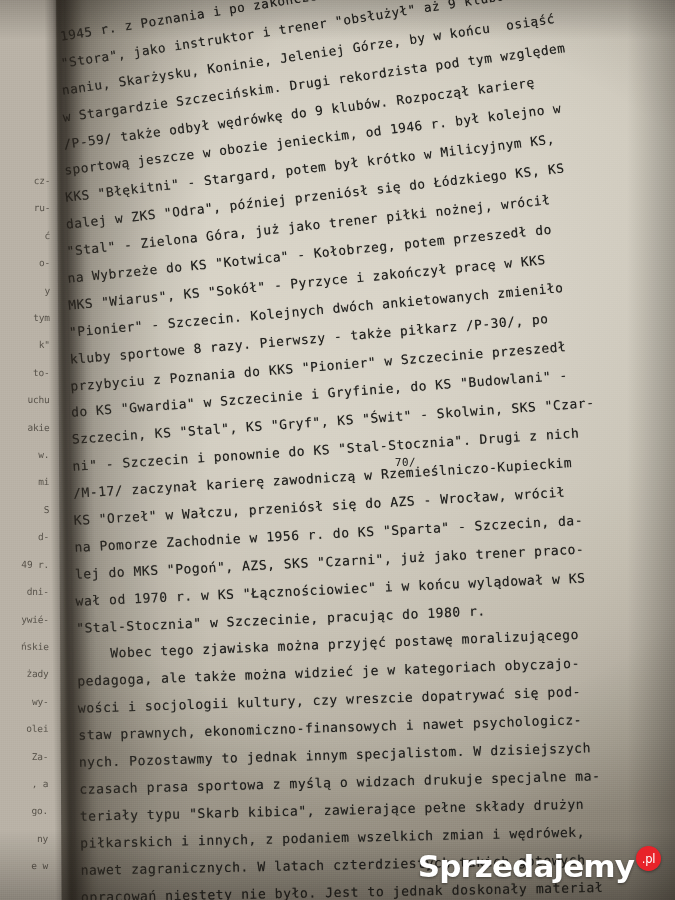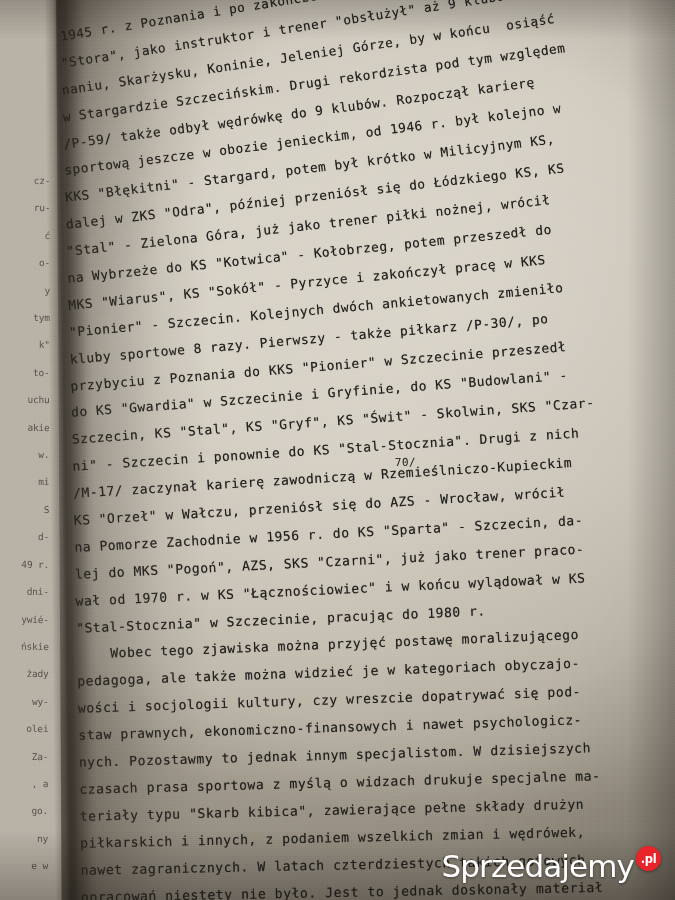--- a/index.html
+++ b/index.html
@@ -206,35 +206,35 @@
     right: 14px;
     bottom: 18px;
     z-index: 12;
     display: flex;
     align-items: flex-start;
     font-family: "DejaVu Sans", "Liberation Sans", sans-serif;
     user-select: none;
   }
   .watermark-text {
     font-size: 31px;
-    font-weight: 400;
+    font-weight: 700;
     color: #ffffff;
     letter-spacing: -0.9px;
     line-height: 1;
     text-shadow: 0 1px 3px rgba(0,0,0,0.45);
   }
   .watermark-badge {
     margin-left: 2px;
     margin-top: -5px;
     width: 25px; height: 25px;
     border-radius: 50%;
     background: #e8232a;
     color: #ffffff;
     font-size: 11.5px;
-    font-weight: 700;
+    font-weight: 400;
     display: flex;
     align-items: center;
     justify-content: center;
     letter-spacing: -0.3px;
     box-shadow: 0 1px 3px rgba(0,0,0,0.4);
   }
 </style>
 </head>
 <body>
 

